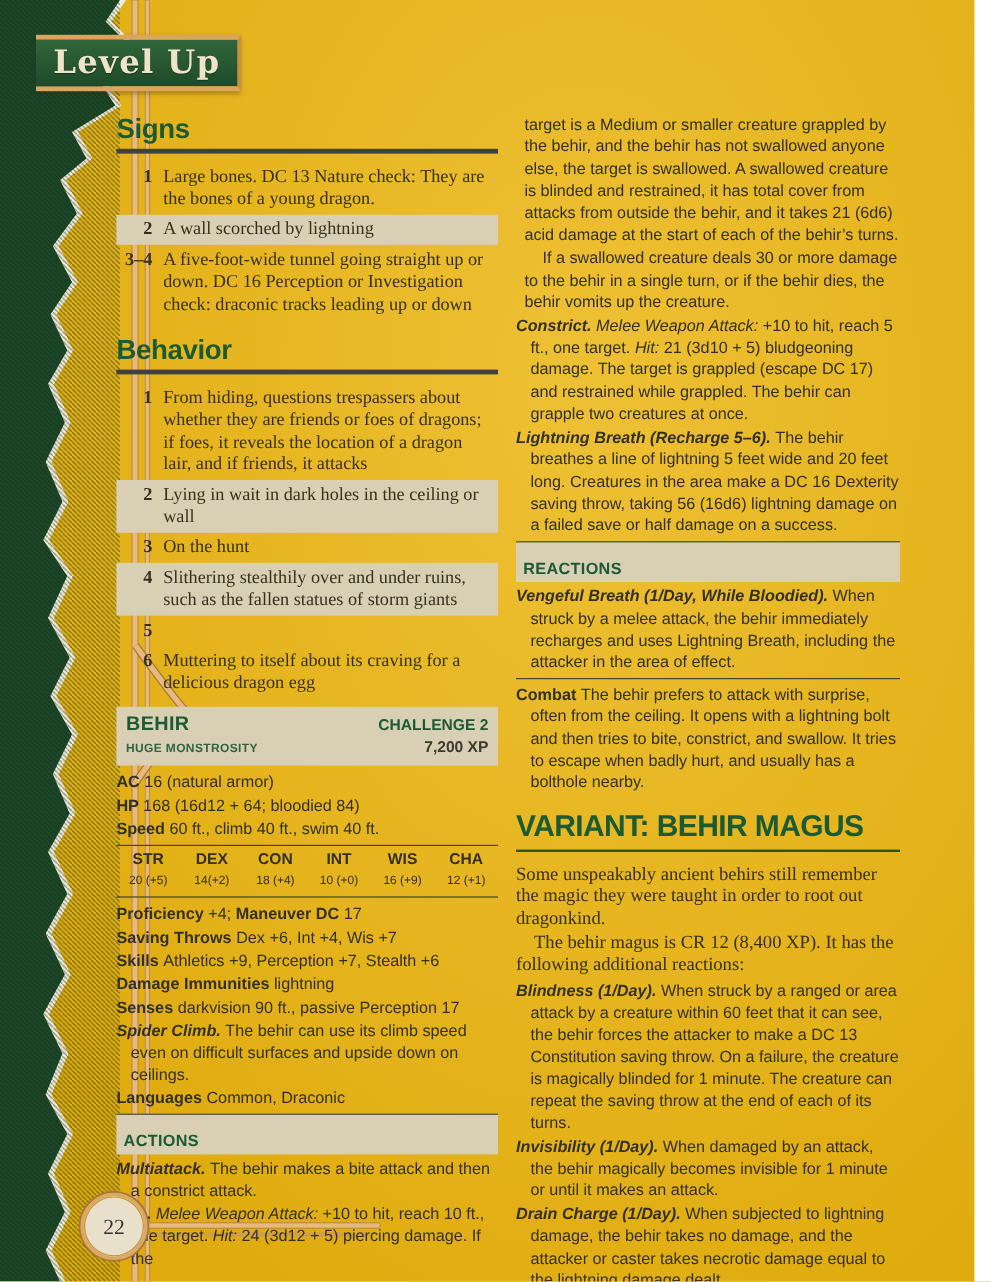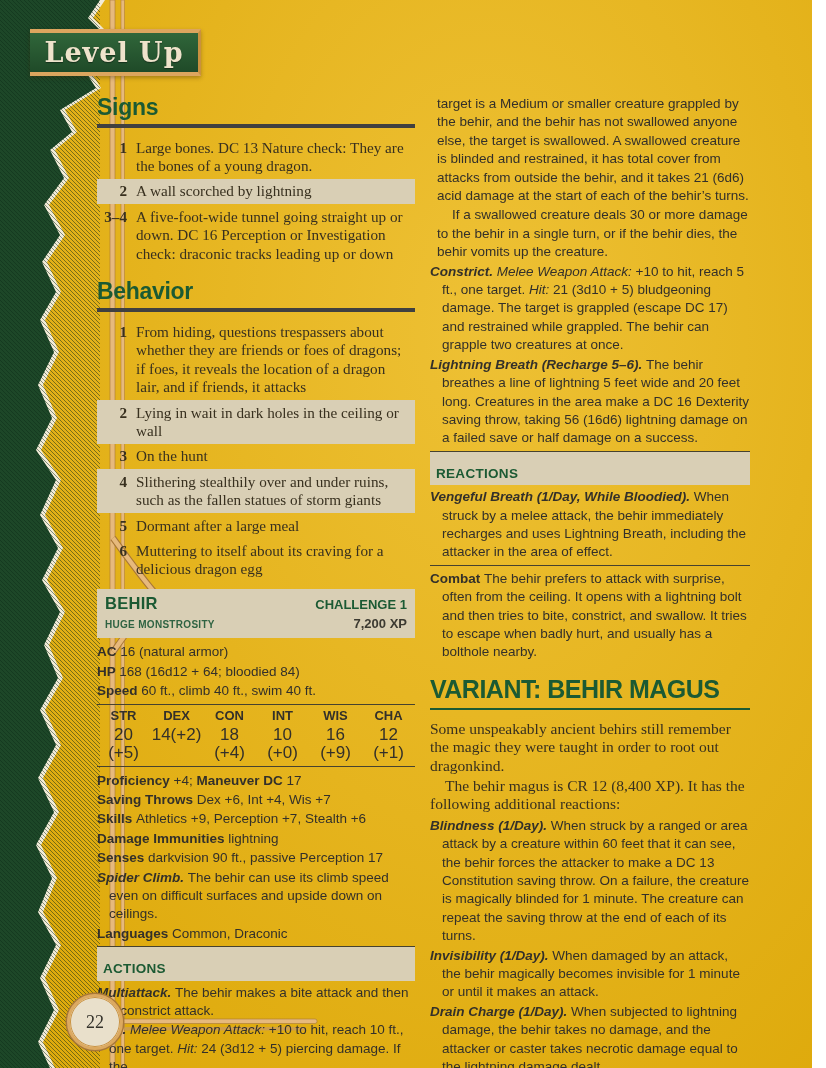--- a/index.html
+++ b/index.html
@@ -48,21 +48,21 @@
   .serif{font-family:"Liberation Serif",serif;font-size:15.5px;line-height:18.6px;color:#38301f;margin:0 0 1px;}
   .serif.ind{text-indent:15px;}
   .sg-b{font-weight:700;}
   .sg-i{font-style:italic;}
   .sg-bi{font-weight:700;font-style:italic;}
   .sg-r{}
   .abilities{display:grid;grid-template-columns:repeat(6,1fr);text-align:center;
      border-top:1.5px solid #46422f;border-bottom:1.5px solid #46422f;
      margin:4px 0 5px;padding:2px 0 3px;}
   .ab-n{font-weight:700;font-size:13px;}
-  .ab-v{font-size:17px;}
+  .ab-v{font-size:10px;}
   .bar{background:#d9cfb5;color:#1b5a33;font-weight:700;font-size:13.5px;letter-spacing:.3px;
      padding:13px 6px 2px;border-top:1.3px solid #46422f;margin:3px 0 3px;}
   .rule{border:0;border-top:1.3px solid #46422f;margin:3px 0 4px;}
   
   .page-circle{position:absolute;left:67px;top:994px;width:50px;height:50px;border-radius:50%;
      background:#e9e0cb;border:3px solid #dca960;box-shadow:0 0 0 1.5px #a87737, inset 0 0 0 1px #c9913f;
      display:flex;align-items:center;justify-content:center;z-index:6;
      font-family:"Liberation Serif",serif;font-size:18px;color:#35332c;}
 </style>
 </head>
@@ -125,33 +125,32 @@
         <div class="trow">
           <div class="tnum">3</div>
           <div class="ttxt">On the hunt</div>
         </div>
         <div class="trow shaded">
           <div class="tnum">4</div>
           <div class="ttxt">Slithering stealthily over and under ruins, such as the fallen statues of storm giants</div>
         </div>
         <div class="trow">
           <div class="tnum">5</div>
-          <div class="ttxt">Dormant after a large meal</div>
         </div>
         <div class="trow">
           <div class="tnum">6</div>
           <div class="ttxt">Muttering to itself about its craving for a delicious dragon egg</div>
         </div>
       </div>
 
     <div class="statblock">
       <div class="sb-head">
         <div class="sb-row">
           <span class="sb-name">BEHIR</span>
-          <span class="sb-challenge">CHALLENGE 1</span>
+          <span class="sb-challenge">CHALLENGE 2</span>
         </div>
         <div class="sb-row">
           <span class="sb-type">HUGE MONSTROSITY</span>
           <span class="sb-xp">7,200 XP</span>
         </div>
       </div>
       <div>
           <div class="entry"><span class="sg-b">AC </span><span class="sg-r">16 (natural armor)</span></div>
           <div class="entry"><span class="sg-b">HP </span><span class="sg-r">168 (16d12 + 64; bloodied 84)</span></div>
           <div class="entry"><span class="sg-b">Speed </span><span class="sg-r">60 ft., climb 40 ft., swim 40 ft.</span></div>

